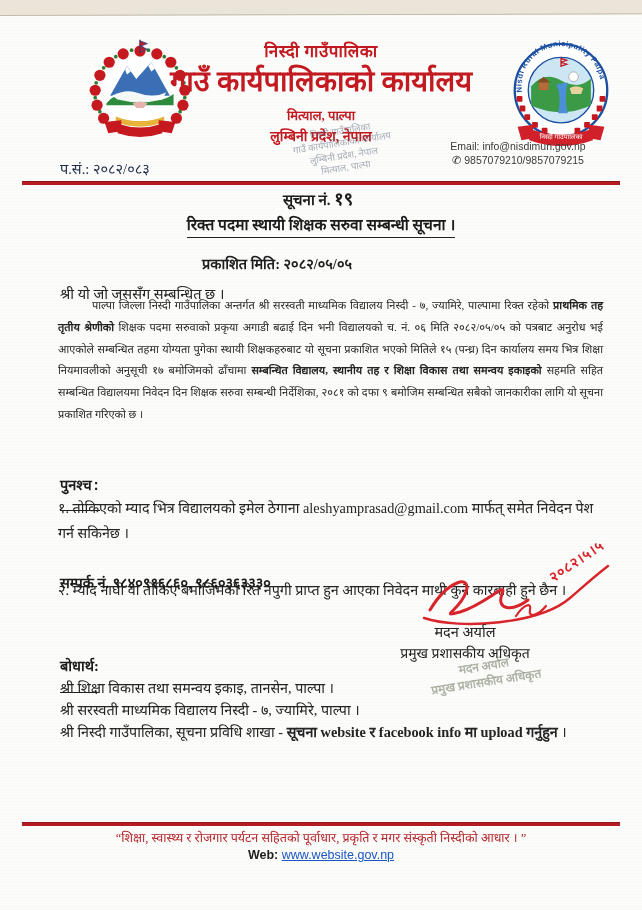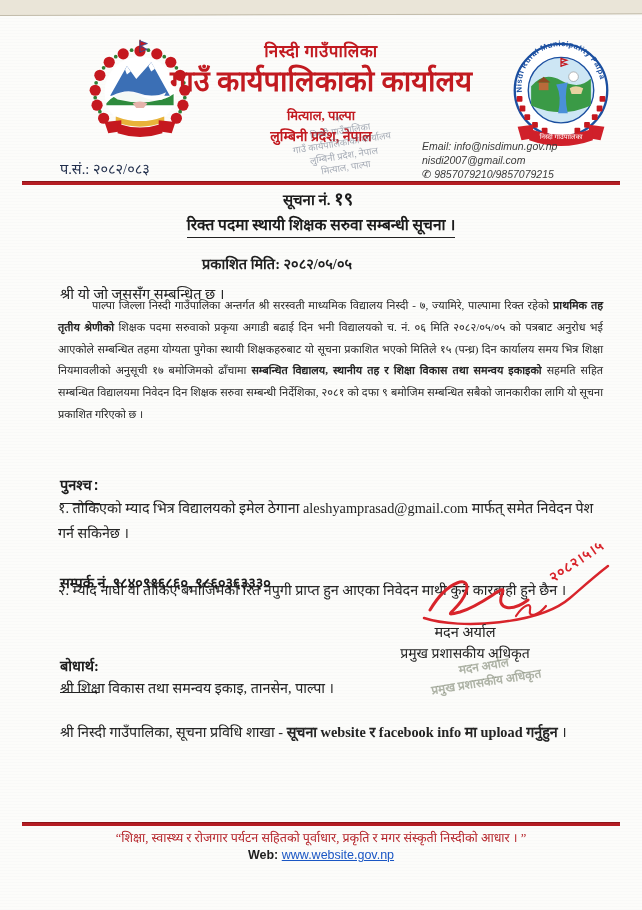--- a/index.html
+++ b/index.html
@@ -8,34 +8,34 @@
         background-image:repeating-linear-gradient(180deg, rgba(190,195,205,0.05) 0 1px, rgba(255,255,255,0) 1px 3px);}
   .scan-strip{position:absolute;left:0;top:0;width:642px;height:15px;background:#eae5d8;border-bottom:1px solid #c2bcab;transform:skewY(-0.15deg);transform-origin:left;}
   .abs{position:absolute;}
   .red{color:#c21a20;}
   .center{text-align:center;}
   .muni-name{left:0;top:39px;width:642px;font-size:17px;font-weight:bold;letter-spacing:.5px;}
   .office-name{left:0;top:60px;width:642px;font-size:29px;font-weight:bold;}
   .addr1{left:0;top:106px;width:642px;font-size:13px;font-weight:bold;}
   .addr2{left:0;top:126px;width:642px;font-size:14px;font-weight:bold;}
   .ref-no{left:60px;top:158px;font-size:14.5px;color:#23304d;}
-  .contact-block{right:0;top:139px;width:220px;text-align:left;font-size:10.5px;color:#3a3a3a;line-height:14px;font-family:"Liberation Sans","DejaVu Sans",sans-serif;font-style:italic;}
+  .contact-block{right:14px;top:139px;width:220px;text-align:center;font-size:10.5px;color:#3a3a3a;line-height:14px;font-family:"Liberation Sans","DejaVu Sans",sans-serif;}
   .phone-row{white-space:nowrap;}
   .phone-glyph{font-size:11px;color:#222;}
   .rule{left:22px;width:598px;height:3px;background:#b51d23;border-top:1px solid #8d1419;}
   .rule.top{top:181px;}
   .rule.bottom{top:822px;}
   .notice-no{left:0;top:186px;width:636px;font-size:15px;font-weight:bold;color:#1c1c1c;}
   .notice-no .hand{font-size:18px;}
   .subject-wrap{left:0;top:213px;width:642px;}
   .subject{display:inline-block;font-size:15.5px;font-weight:bold;color:#1b1b1b;border-bottom:1.6px solid #222;padding-bottom:2px;}
   .published{left:0;top:253px;width:554px;font-size:14.5px;font-weight:bold;color:#1f1f1f;}
   .salutation{left:60px;top:283px;font-size:14.5px;color:#242424;}
   .body-para{left:58px;top:295px;width:545px;font-size:11px;line-height:21.8px;color:#242424;text-align:justify;text-indent:34px;}
-  .ps-label{left:60px;top:474px;font-size:14.5px;font-weight:bold;color:#1d1d1d;border-bottom:1.4px solid #222;padding-bottom:9px;font-family:Liberation Mono, monospace;}
+  .ps-label{left:60px;top:474px;font-size:14.5px;font-weight:bold;color:#1d1d1d;border-bottom:1.4px solid #222;padding-bottom:16px;font-family:Liberation Mono, monospace;}
   .ps-item1{left:58px;top:496px;width:548px;font-size:14.3px;line-height:25px;color:#242424;}
   .ps-item2{left:58px;top:580px;width:548px;font-size:14.3px;color:#242424;}
   .contact-line{left:60px;top:572px;font-size:14.5px;font-weight:bold;color:#1c1c1c;}
   .sig-svg{left:420px;top:558px;}
   .sig-date{left:545px;top:570px;color:#d8242b;font-size:14px;font-weight:bold;transform:rotate(-34deg);transform-origin:left top;letter-spacing:1px;}
   .sig-name{left:370px;top:621px;width:190px;text-align:center;font-size:14.5px;color:#222;}
   .sig-title{left:350px;top:643px;width:230px;text-align:center;font-size:14px;color:#222;}
   .sig-stamp{left:385px;top:658px;width:200px;text-align:center;color:rgba(110,118,96,0.55);font-size:12px;line-height:16px;font-weight:bold;transform:rotate(-9deg);}
   .hdr-stamp{left:252px;top:112px;width:180px;text-align:center;color:rgba(95,105,125,0.55);font-size:9.5px;line-height:12.5px;transform:rotate(-9deg);}
   .hdr-stamp .st-ico{font-size:11px;opacity:.8;}
@@ -156,21 +156,20 @@
     <div class="st-ico">✶</div>
     <div>निस्दी गाउँपालिका</div>
     <div>गाउँ कार्यपालिकाको कार्यालय</div>
     <div>लुम्बिनी प्रदेश, नेपाल</div>
     <div>मित्याल, पाल्पा</div>
   </div>
 
   <div class="abs ref-no">प.सं.: २०८२/०८३</div>
   <div class="abs contact-block">
     <div>Email: info@nisdimun.gov.np</div>
-    <div>nisdi2007@gmail.com</div>
     <div class="phone-row"><span class="phone-glyph">✆</span> <span>9857079210/9857079215</span></div>
   </div>
 
   <div class="abs rule top"></div>
 
   <div class="abs center notice-no"><span>सूचना नं. </span><span class="hand">१९</span></div>
 
   <div class="abs center subject-wrap">
     <span class="subject">रिक्त पदमा स्थायी शिक्षक सरुवा सम्बन्धी सूचना ।</span>
   </div>
@@ -193,19 +192,20 @@
   <div class="abs sig-date">२०८२।५।५</div>
   <div class="abs sig-name">मदन अर्याल</div>
   <div class="abs sig-title">प्रमुख प्रशासकीय अधिकृत</div>
   <div class="abs sig-stamp">
     <div>मदन अर्याल</div>
     <div>प्रमुख प्रशासकीय अधिकृत</div>
   </div>
 
   <div class="abs cc-label">बोधार्थ:</div>
   <div class="abs cc-item cc-1">श्री शिक्षा विकास तथा समन्वय इकाइ, तानसेन, पाल्पा ।</div>
+  <div class="abs cc-item cc-2">श्री सरस्वती माध्यमिक विद्यालय निस्दी - ७, ज्यामिरे, पाल्पा ।</div>
   <div class="abs cc-item cc-3"><span>श्री निस्दी गाउँपालिका, सूचना प्रविधि शाखा - </span><b>सूचना website र facebook info मा upload गर्नुहुन</b><span> ।</span></div>
 
   <div class="abs rule bottom"></div>
   <div class="abs center footer-slogan">“शिक्षा, स्वास्थ्य र रोजगार पर्यटन सहितको पूर्वाधार, प्रकृति र मगर संस्कृती निस्दीको आधार । ”</div>
   <div class="abs center footer-web"><span class="lbl">Web: </span><a>www.website.gov.np</a></div>
 
 </div>
 
 </body></html>

